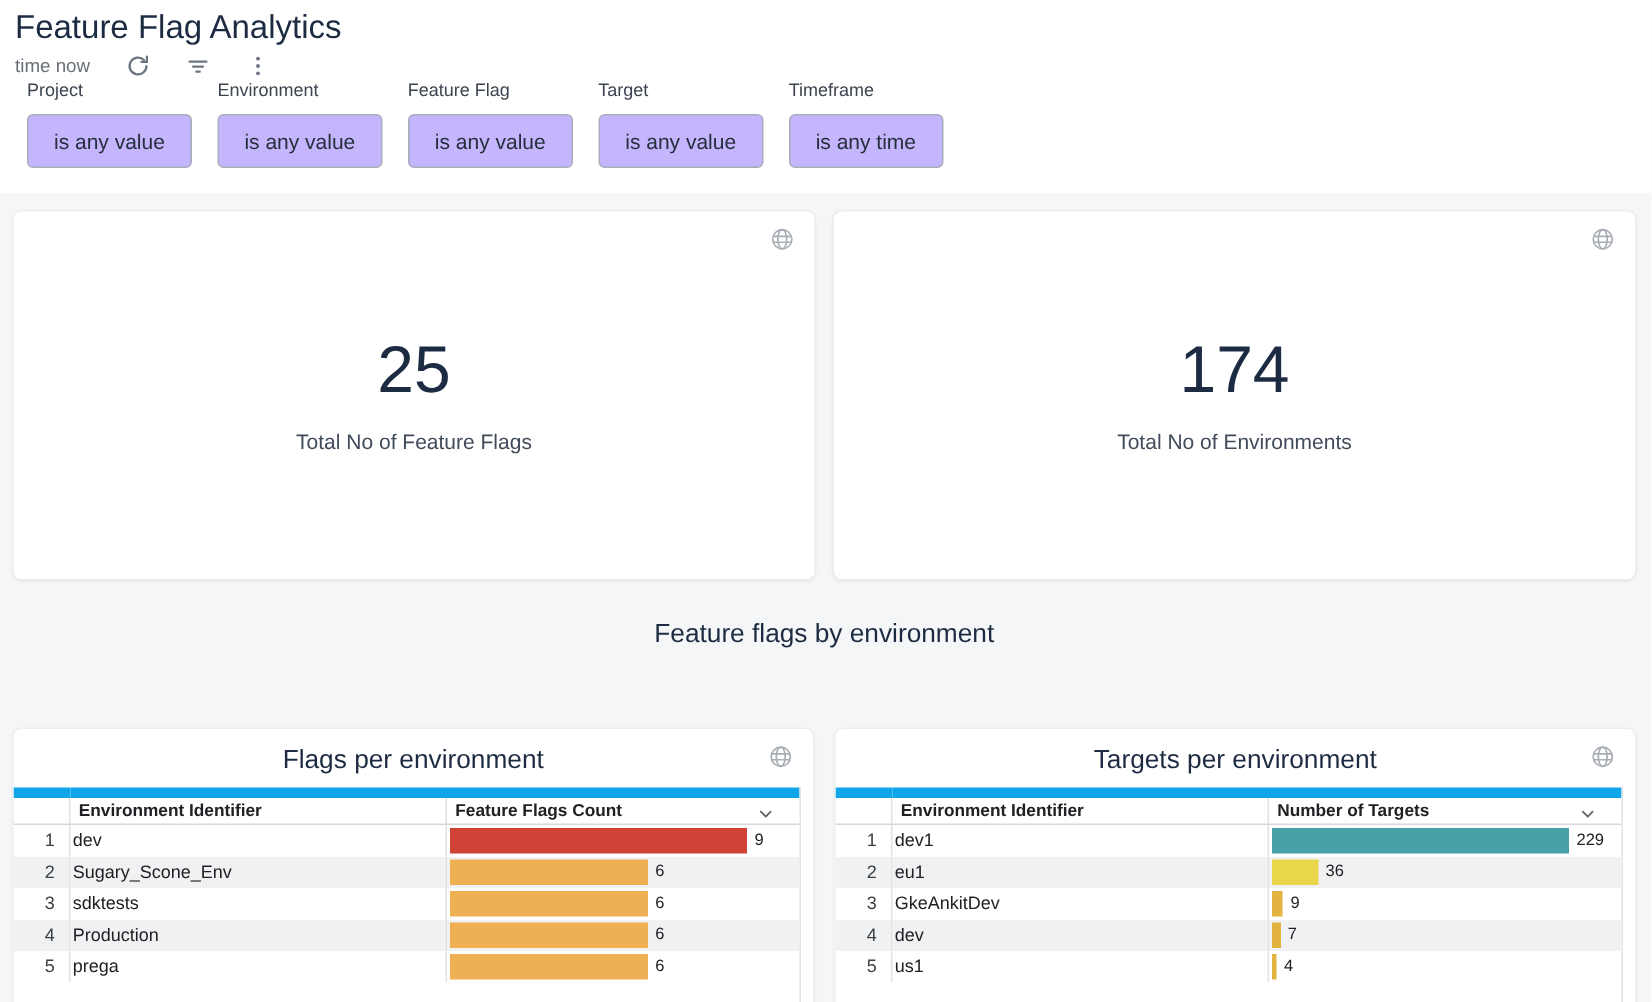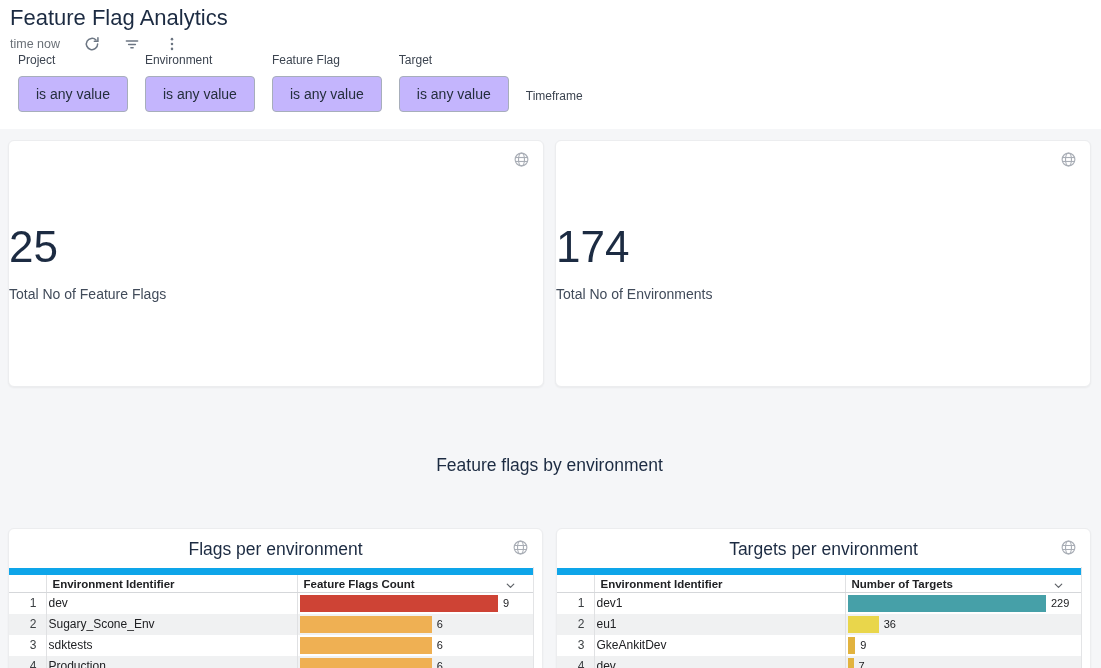--- a/index.html
+++ b/index.html
@@ -24,27 +24,27 @@
     border:1px solid #A7AEBB; border-radius:4px; font-size:14px; color:#242E3D;
     display:flex; align-items:center; justify-content:center; cursor:pointer;
     font-family:inherit; }
 
   
   .dashboard { background:#F5F6F8; height:541px; padding:11px 10px 0 8px; }
 
   .kpi-row { display:flex; gap:11px; }
   .kpi-card { flex:1; height:247px; background:#fff; border:1px solid #ECEDEF;
     border-radius:6px; box-shadow:0 1px 2px rgba(0,0,0,.05); position:relative;
-    display:flex; flex-direction:column; align-items:flex-start; justify-content:center; }
+    display:flex; flex-direction:column; align-items:center; justify-content:center; }
   .kpi-value { font-size:44px; font-weight:500; color:#1C2B42; line-height:1; }
   .kpi-label { font-size:14px; color:#414B5A; margin-top:17px; }
   .globe { position:absolute; top:10px; right:13px; width:17px; height:17px; }
   .globe svg { width:17px; height:17px; }
 
-  .section-title { margin-top:67px; text-align:center; font-size:17.5px;
+  .section-title { margin-top:24px; text-align:center; font-size:17.5px;
     color:#1C2B42; line-height:22px; }
 
   .tables-row { display:flex; gap:13px; margin-top:52px; }
   .table-card { flex:1; height:235px; background:#fff; border:1px solid #ECEDEF;
     border-radius:6px 6px 0 0; box-shadow:0 1px 2px rgba(0,0,0,.05);
     position:relative; padding-top:9px; overflow:hidden; }
   .table-title { text-align:center; font-size:17.5px; color:#1C2B42; line-height:22px; }
   .scroll-gutter { position:absolute; top:38px; right:8px; bottom:0; width:0;
     border-left:1px solid #E3E4E6; }
 
@@ -109,20 +109,21 @@
   <div class="filter-group">
     <span class="filter-label">Feature Flag</span>
     <button class="filter-btn">is any value</button>
   </div>
   <div class="filter-group">
     <span class="filter-label">Target</span>
     <button class="filter-btn">is any value</button>
   </div>
   <div class="filter-group">
     <span class="filter-label">Timeframe</span>
+    <button class="filter-btn">is any time</button>
   </div>
 </div>
 
 <div class="dashboard">
 
   <div class="kpi-row">
     <div class="kpi-card">
       <span class="globe">
         <svg viewBox="0 0 24 24" fill="none" stroke="#A9AEB6" stroke-width="1.6">
           <circle cx="12" cy="12" r="9"></circle>

